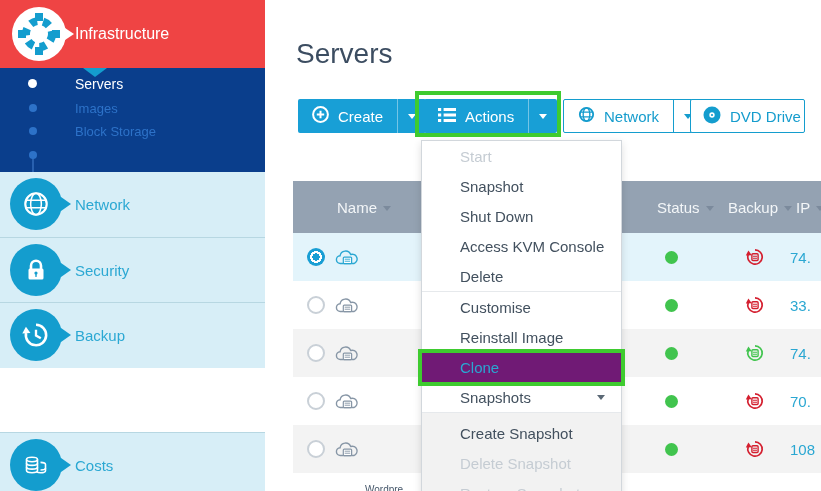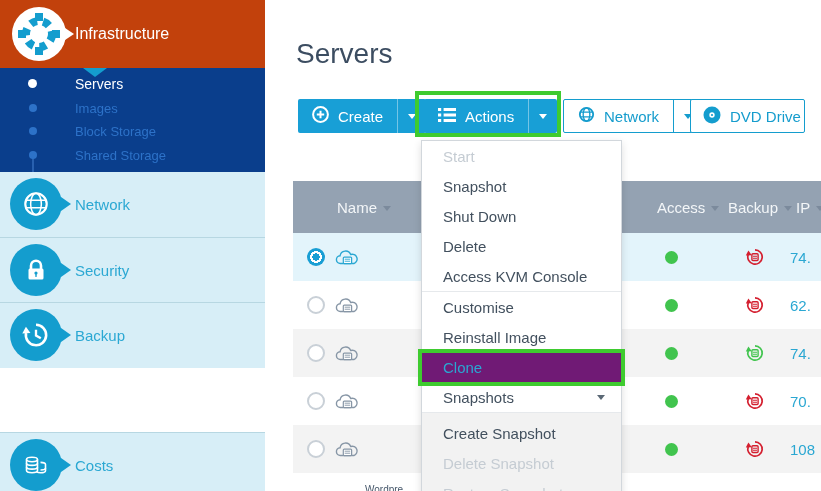--- a/index.html
+++ b/index.html
@@ -1,20 +1,20 @@
 <!DOCTYPE html>
 <html><head>
 <meta charset="utf-8">
 <style>
   html,body{margin:0;padding:0;background:#fff;}
   #app{position:relative;width:821px;height:491px;overflow:hidden;background:#fff;
        font-family:"Liberation Sans",sans-serif;-webkit-font-smoothing:antialiased;}
 
   
-  .sb-header{position:absolute;left:0;top:0;width:265px;height:68px;background:#c2410c;cursor:pointer;}
+  .sb-header{position:absolute;left:0;top:0;width:265px;height:68px;background:#ef4444;cursor:pointer;}
   .sb-bubble{position:absolute;left:8px;top:3px;}
   .sb-header-label{position:absolute;left:75px;top:0;height:68px;display:flex;align-items:center;
        color:#fff;font-size:16px;}
   .sb-sub{position:absolute;left:0;top:68px;width:265px;height:104px;background:#0a3e8c;}
   .sb-sub-tri{position:absolute;left:83px;top:68px;width:0;height:0;
        border-left:12px solid transparent;border-right:12px solid transparent;border-top:9px solid #149dce;}
   .sb-vline{position:absolute;left:32px;top:84px;width:2px;height:72px;background:rgba(70,130,210,.5);}
   .sb-sub-item{position:absolute;left:0;width:265px;height:24px;cursor:pointer;}
   .sb-dot{position:absolute;left:29px;top:8px;width:8px;height:8px;border-radius:50%;background:#2d72c8;}
   .sb-sub-label{position:absolute;left:75px;top:0;height:24px;display:flex;align-items:center;
@@ -69,21 +69,21 @@
   .trow.sel .rname{color:#2aa7d2;}
   .sdot{position:absolute;left:372px;top:18px;width:13px;height:13px;border-radius:50%;background:#41c44e;}
   .bicon{position:absolute;left:452px;top:14px;color:#d41f2f;}
   .bicon.green{color:#41c44e;}
   .rip{position:absolute;left:497px;top:0;height:100%;display:flex;align-items:center;
        font-size:15px;color:#2aa7d2;white-space:nowrap;}
 
   
   .menu{position:absolute;left:421px;top:140px;width:201px;background:#fff;z-index:30;
        border:1px solid #d2d7dc;box-shadow:0 3px 8px rgba(0,0,0,.13);box-sizing:border-box;}
-  .mi{position:relative;height:30px;display:flex;align-items:center;padding-left:21px;
+  .mi{position:relative;height:30px;display:flex;align-items:center;padding-left:38px;
        font-size:15px;color:#42505e;cursor:pointer;}
   .mi.dis{color:#c5ccd3;cursor:default;}
   .mi.hl{background:#701a75;color:#2aa7d2;}
   .msep{height:1px;background:#e6e9ec;}
   .mcaret{position:absolute;right:16px;top:13px;width:0;height:0;
        border-left:4.5px solid transparent;border-right:4.5px solid transparent;border-top:5px solid #5a6875;}
   .msection{background:#f2f2f2;padding-top:5px;}
 </style>
 </head>
 <body>
@@ -117,21 +117,20 @@
   <div class="sb-sub-item" style="top:96px;">
     <span class="sb-dot"></span>
     <span class="sb-sub-label">Images</span>
   </div>
   <div class="sb-sub-item" style="top:119px;">
     <span class="sb-dot"></span>
     <span class="sb-sub-label">Block Storage</span>
   </div>
   <div class="sb-sub-item" style="top:143px;">
     <span class="sb-dot"></span>
-    <span class="sb-sub-label">Shared Storage</span>
   </div>
 
   <div class="sb-item" style="top:172px;">
     <span class="sb-circle">
       <svg width="30" height="30" viewBox="0 0 28 28">
           <g fill="none" stroke="#fff">
         <circle cx="14" cy="14" r="10" stroke-width="2"></circle>
         <ellipse cx="14" cy="14" rx="5" ry="10" stroke-width="1.4"></ellipse>
         <path d="M4.6 10.5h18.8M4.6 17.5h18.8" stroke-width="1.4"></path>
           </g>
@@ -250,21 +249,21 @@
     </div>
   </div>
 
   <div class="table">
     <div class="thead">
       <div class="th" style="left:44px;">
         <span>Name</span>
         <span class="th-caret"></span>
       </div>
       <div class="th" style="left:364px;">
-        <span>Access</span>
+        <span>Status</span>
         <span class="th-caret"></span>
       </div>
       <div class="th" style="left:435px;">
         <span>Backup</span>
         <span class="th-caret"></span>
       </div>
       <div class="th" style="left:503px;">
         <span>IP</span>
         <span class="th-caret"></span>
       </div>
@@ -304,21 +303,21 @@
       <span class="rname">DO NOT</span>
       <span class="sdot"></span>
       <span class="bicon">
         <svg width="20" height="20" viewBox="0 0 20 20">
           <path d="M10 2.8a7.2 7.2 0 1 1-6.8 4.8" fill="none" stroke="currentColor" stroke-width="1.7"></path>
           <polygon points="0.8,8.6 6.8,8.2 3.4,3.4" fill="currentColor"></polygon>
           <rect x="6.9" y="6.7" width="6.2" height="6.8" rx="1" fill="none" stroke="currentColor" stroke-width="1.4"></rect>
           <path d="M8 9.2h4M8 11.2h4" stroke="currentColor" stroke-width="1.1"></path>
         </svg>
       </span>
-      <span class="rip">62.</span>
+      <span class="rip">33.</span>
     </div>
 
     <div class="trow alt">
       <span class="radio off"></span>
       <span class="cloud">
         <svg width="24" height="18" viewBox="0 0 26 18">
           <path d="M6 15a4.2 4.2 0 0 1-.5-8.4A6 6 0 0 1 17 5.2 4.6 4.6 0 0 1 20.5 15H6z" fill="none" stroke="currentColor" stroke-width="1.5"></path>
           <rect x="9" y="8" width="9" height="7" rx="1" fill="#fff" stroke="currentColor" stroke-width="1.3"></rect>
           <path d="M10.5 10.3h6M10.5 12.5h6" stroke="currentColor" stroke-width="1"></path>
         </svg>
@@ -385,24 +384,24 @@
     <div class="mi dis">
         <span>Start</span>
       </div>
     <div class="mi">
         <span>Snapshot</span>
       </div>
     <div class="mi">
         <span>Shut Down</span>
       </div>
     <div class="mi">
+        <span>Access KVM Console</span>
+      </div>
+    <div class="mi">
         <span>Delete</span>
-      </div>
-    <div class="mi">
-        <span>Access KVM Console</span>
       </div>
     <div class="msep"></div>
     <div class="mi">
         <span>Customise</span>
       </div>
     <div class="mi">
         <span>Reinstall Image</span>
       </div>
     <div class="mi hl">
         <span>Clone</span>

